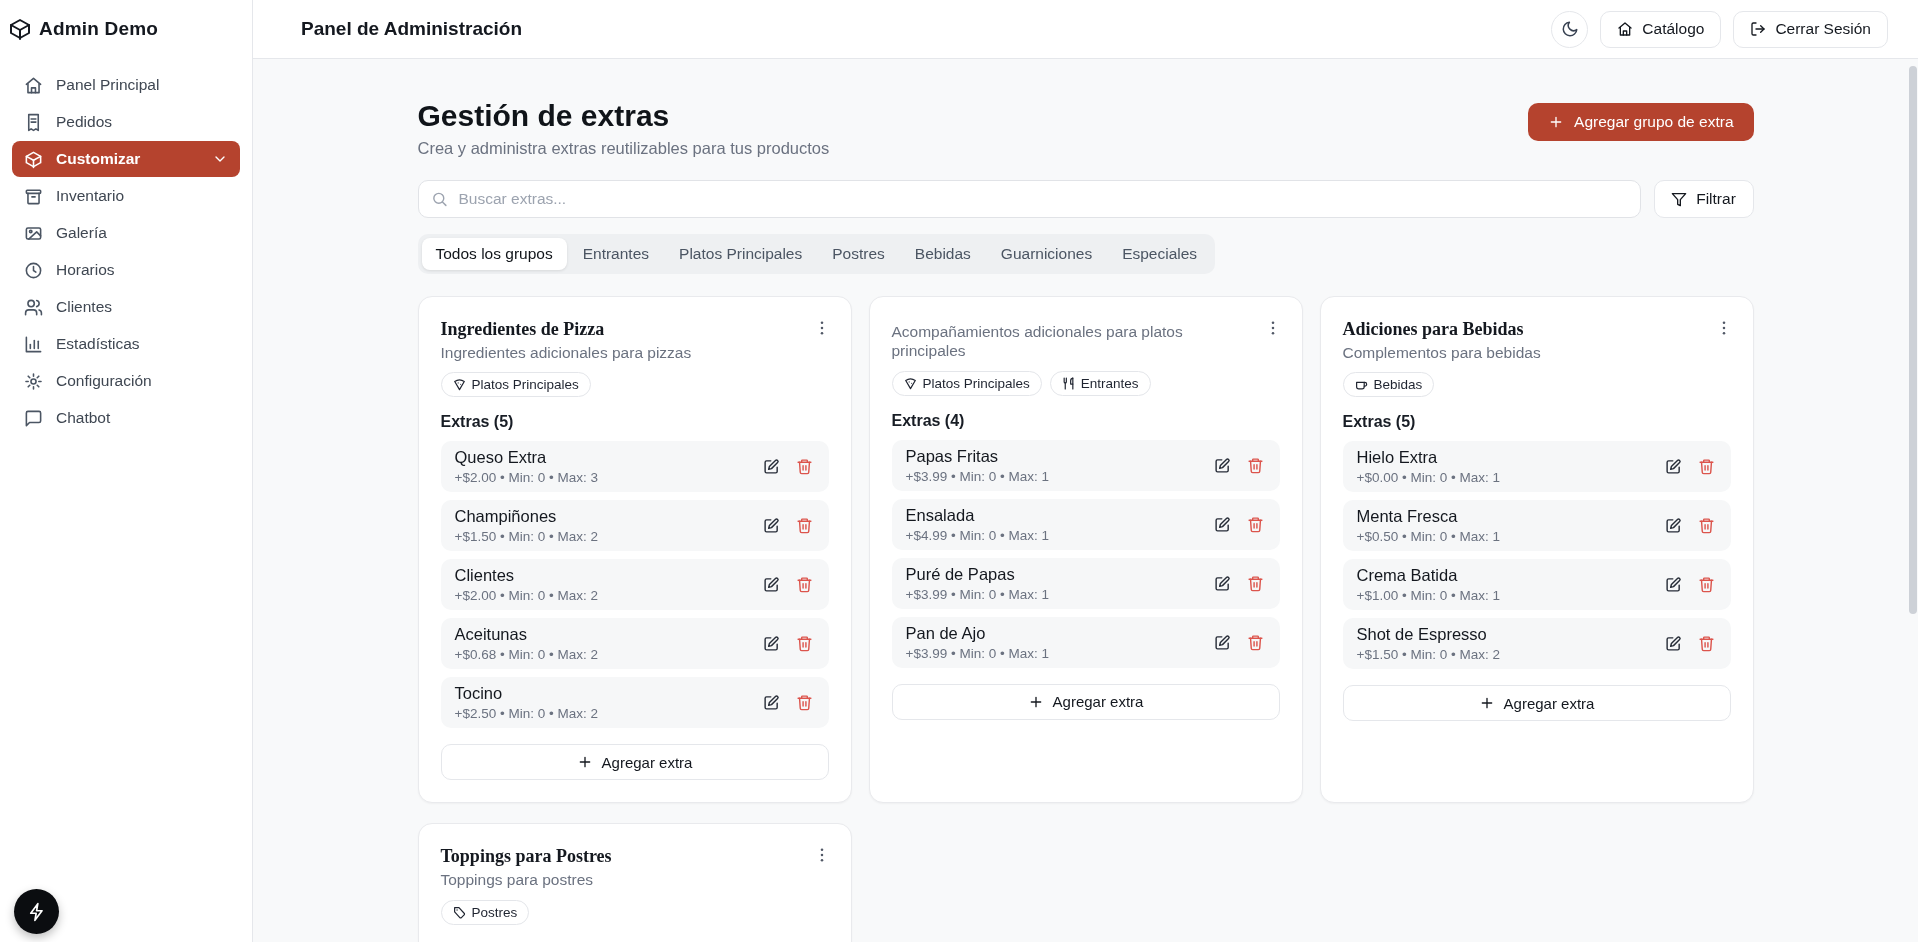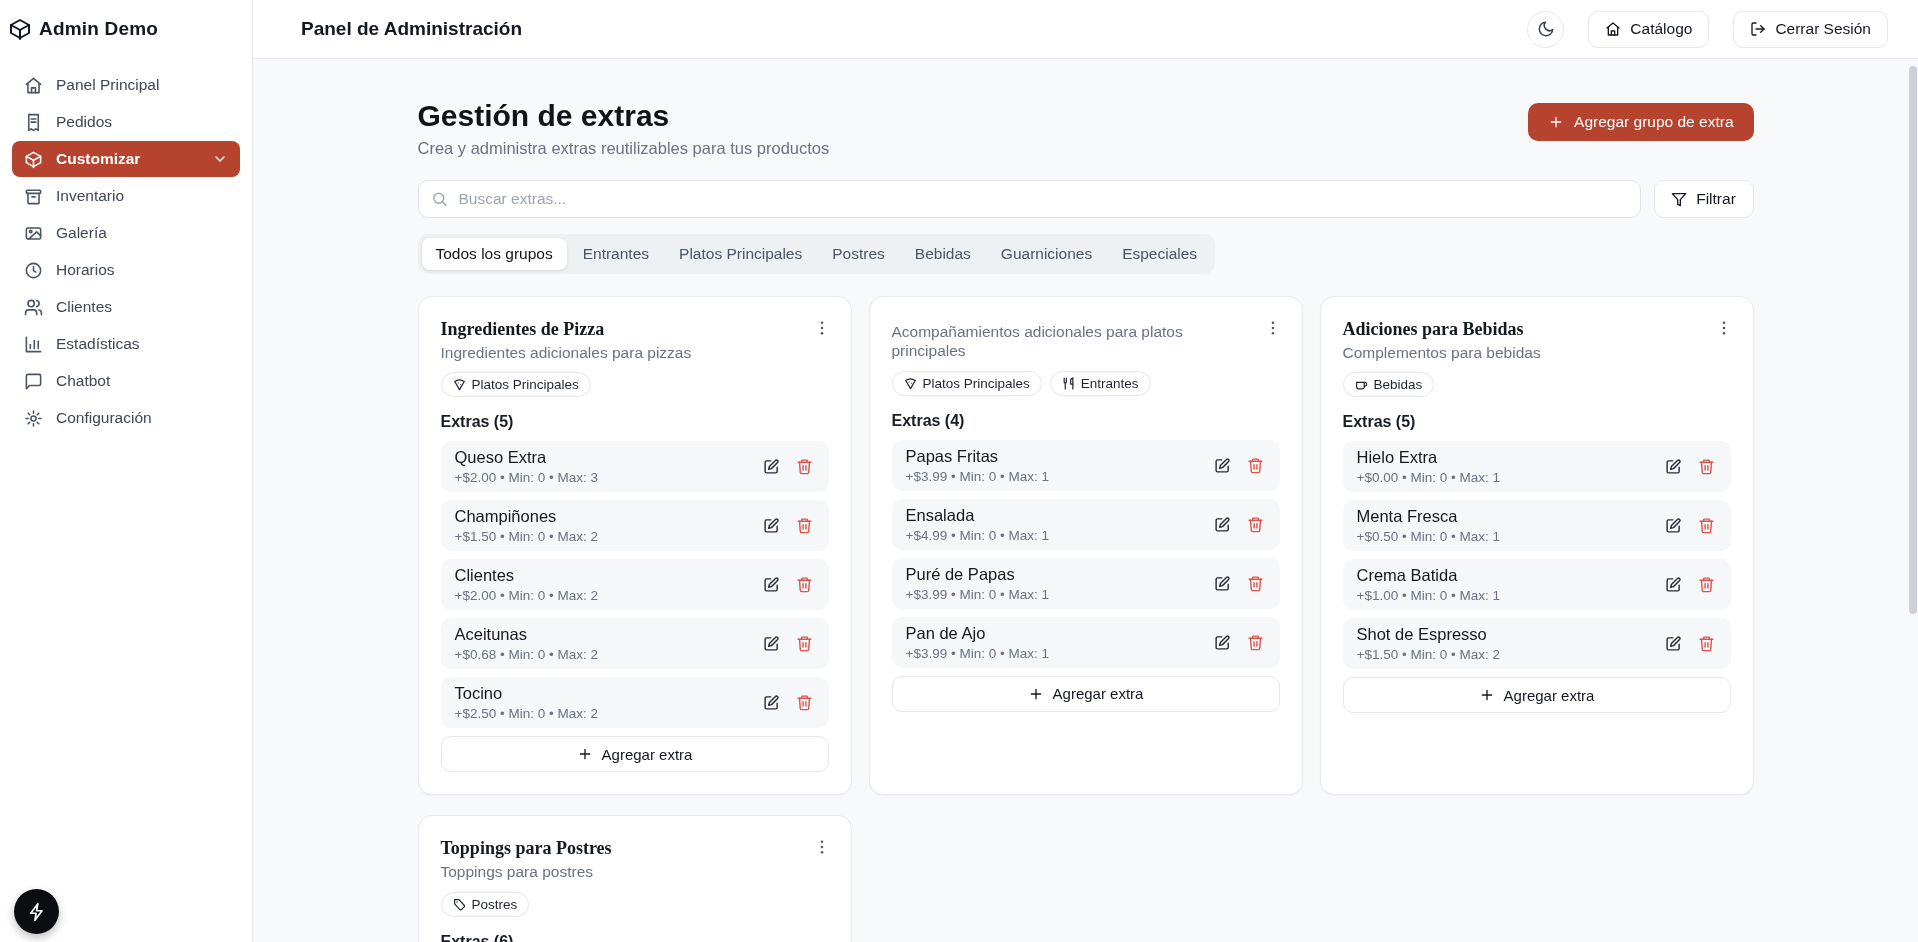--- a/index.html
+++ b/index.html
@@ -25,21 +25,21 @@
   .nav-item { display:flex; align-items:center; gap:13px; height:36px; padding:0 12px; border-radius:8px; font-size:15.5px; color:#3f4752; cursor:pointer; }
   .nav-item .ic { color:#4b5563; }
   .nav-item.active { background:var(--accent); color:#fff; font-weight:600; }
   .nav-item.active .ic { color:#fff; }
   .nav-item .chev { margin-left:auto; width:16px; height:16px; }
 
   
   .main { flex:1; display:flex; flex-direction:column; min-width:0; }
   .topbar { height:59px; background:#fff; border-bottom:1px solid var(--border); display:flex; align-items:center; padding:0 30px 0 48px; flex:none; }
   .topbar-title { font-size:19px; font-weight:700; }
-  .topbar-right { margin-left:auto; display:flex; align-items:center; gap:24px; }
+  .topbar-right { margin-left:auto; display:flex; align-items:center; gap:12px; }
   .circle-btn { width:37px; height:37px; border:1px solid var(--border); border-radius:50%; background:#fff; display:flex; align-items:center; justify-content:center; color:#374151; cursor:pointer; }
   .ghost-btn { height:37px; border:1px solid var(--border); border-radius:10px; background:#fff; display:flex; align-items:center; gap:9px; padding:0 16px; font-size:15.5px; font-weight:500; color:#14181f; cursor:pointer; font-family:inherit; }
 
   .content-viewport { flex:1; overflow:hidden; }
   .content { width:1336px; margin:0 auto; padding-top:40px; }
 
   
   .page-head { display:flex; align-items:flex-start; justify-content:space-between; margin-bottom:22px; }
   .page-title { font-size:30px; font-weight:800; color:#101419; }
   .page-subtitle { margin-top:6px; font-size:16.5px; color:var(--muted); }
@@ -69,21 +69,21 @@
   .badge { display:inline-flex; align-items:center; gap:6px; border:1px solid #e4e6ea; border-radius:999px; padding:4px 11px; font-size:13.5px; font-weight:500; color:#1f2430; background:#fff; }
   .extras-label { margin:16px 0 10px; font-size:16px; font-weight:600; color:#181d25; }
   .extras { display:flex; flex-direction:column; gap:8px; }
   .xrow { background:#f6f7f8; border-radius:10px; padding:7px 14px; display:flex; align-items:center; justify-content:space-between; }
   .xname { font-size:16.5px; font-weight:500; color:#14181f; line-height:1.15; }
   .xmeta { font-size:13.5px; color:var(--muted); margin-top:3px; }
   .xactions { display:flex; align-items:center; gap:12px; }
   .iconbtn { border:none; background:none; padding:2px; cursor:pointer; color:#272d38; display:flex; }
   .iconbtn.del { color:var(--danger); }
   .iconbtn .ic { width:17px; height:17px; }
-  .add-extra { margin-top:8px; height:36px; border:1px solid var(--border); border-radius:10px; background:#fff; display:flex; align-items:center; justify-content:center; gap:9px; font-size:15px; font-weight:500; color:#14181f; cursor:pointer; font-family:inherit; }
+  .add-extra { margin-top:16px; height:36px; border:1px solid var(--border); border-radius:10px; background:#fff; display:flex; align-items:center; justify-content:center; gap:9px; font-size:15px; font-weight:500; color:#14181f; cursor:pointer; font-family:inherit; }
 
   
   .fab { position:fixed; left:14px; bottom:8px; width:45px; height:45px; border-radius:50%; background:#0b0d10; border:none; color:#fff; display:flex; align-items:center; justify-content:center; cursor:pointer; box-shadow:0 4px 10px rgba(0,0,0,.25); z-index:5; }
   .vscroll { position:fixed; top:0; right:1px; width:8px; height:942px; z-index:6; }
   .vscroll-thumb { position:absolute; top:66px; width:8px; height:548px; border-radius:4px; background:#cdd1d7; cursor:pointer; }
 
   .hidden-defs { position:absolute; width:0; height:0; overflow:hidden; }
 </style>
 </head>
 <body>
@@ -254,29 +254,29 @@
       <span>Clientes</span>
     </div>
     <div class="nav-item">
       <svg class="ic">
           <use href="#i-chart"></use>
         </svg>
       <span>Estadísticas</span>
     </div>
     <div class="nav-item">
       <svg class="ic">
+          <use href="#i-gear"></use>
+        </svg>
+      <span>Configuración</span>
+    </div>
+    <div class="nav-item">
+      <svg class="ic">
           <use href="#i-chat"></use>
         </svg>
       <span>Chatbot</span>
-    </div>
-    <div class="nav-item">
-      <svg class="ic">
-          <use href="#i-gear"></use>
-        </svg>
-      <span>Configuración</span>
     </div>
   </nav>
 </aside>
 
 <div class="main">
   <header class="topbar">
     <h1 class="topbar-title">Panel de Administración</h1>
     <div class="topbar-right">
       <button class="circle-btn">
         <svg class="ic ic-18">

